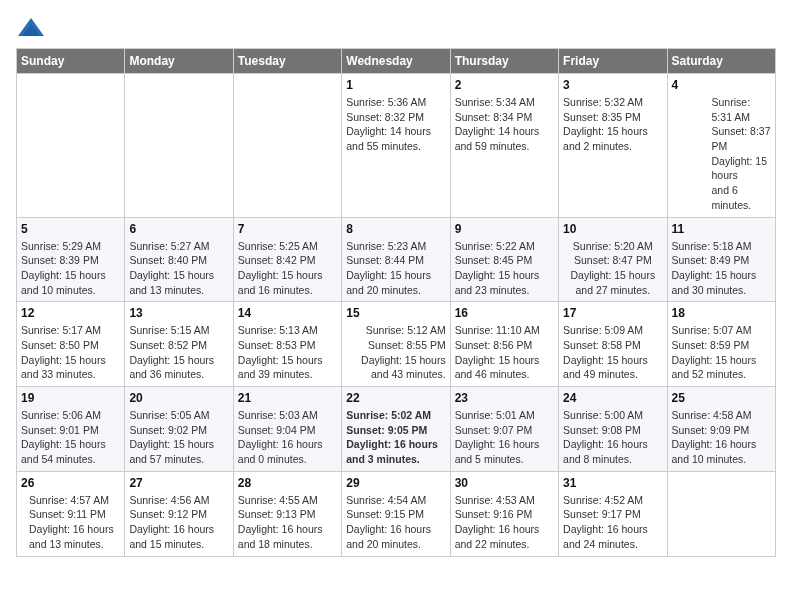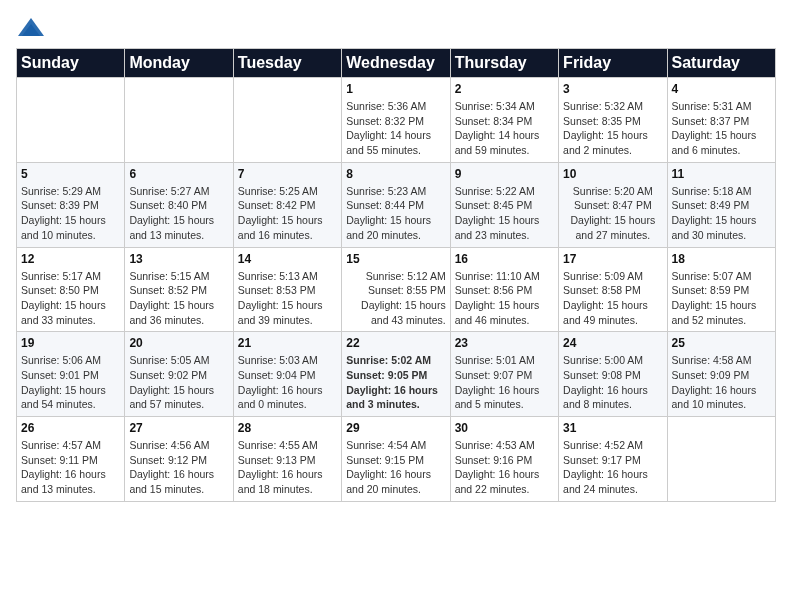--- a/index.html
+++ b/index.html
@@ -46,25 +46,25 @@
     .location-title {
       font-size: 16px;
       color: #333;
     }
     .calendar {
       width: 100%;
       border-collapse: collapse;
       font-size: 11px;
     }
     .calendar th {
-      background-color: #0f172a;
+      background-color: #737373;
       color: white;
       padding: 5px 4px;
       text-align: left;
-      font-size: 16px;
+      font-size: 12px;
       font-weight: bold;
       border: 1px solid #ccc;
     }
     .calendar td {
       border: 1px solid #ccc;
       padding: 4px;
       vertical-align: top;
       width: calc(100% / 7);
       height: 80px;
       background: #fff;
@@ -140,21 +140,21 @@
         </td>
         <td>
           <div class="day-number">3</div>
           <div class="day-info" style="white-space: pre-line;">Sunrise: 5:32 AM
 Sunset: 8:35 PM
 Daylight: 15 hours
 and 2 minutes.</div>
         </td>
         <td>
           <div class="day-number">4</div>
-          <div class="day-info" style="white-space: pre-line;">Sunrise: 5:31 AM
+          <div class="day-info" style="white-space: pre-line; margin-left: 40px;">Sunrise: 5:31 AM
 Sunset: 8:37 PM
 Daylight: 15 hours
 and 6 minutes.</div>
         </td>
       </tr>
       <tr>
         <td>
           <div class="day-number">5</div>
           <div class="day-info" style="white-space: pre-line;">Sunrise: 5:29 AM
 Sunset: 8:39 PM
@@ -302,21 +302,21 @@
           <div class="day-number">25</div>
           <div class="day-info" style="white-space: pre-line;">Sunrise: 4:58 AM
 Sunset: 9:09 PM
 Daylight: 16 hours
 and 10 minutes.</div>
         </td>
       </tr>
       <tr>
         <td>
           <div class="day-number">26</div>
-          <div class="day-info" style="white-space: pre-line;">Sunrise: 4:57 AM
+          <div class="day-info" style="white-space: pre-line; margin-left: 8px;">Sunrise: 4:57 AM
 Sunset: 9:11 PM
 Daylight: 16 hours
 and 13 minutes.</div>
         </td>
         <td>
           <div class="day-number">27</div>
           <div class="day-info" style="white-space: pre-line;">Sunrise: 4:56 AM
 Sunset: 9:12 PM
 Daylight: 16 hours
 and 15 minutes.</div>

